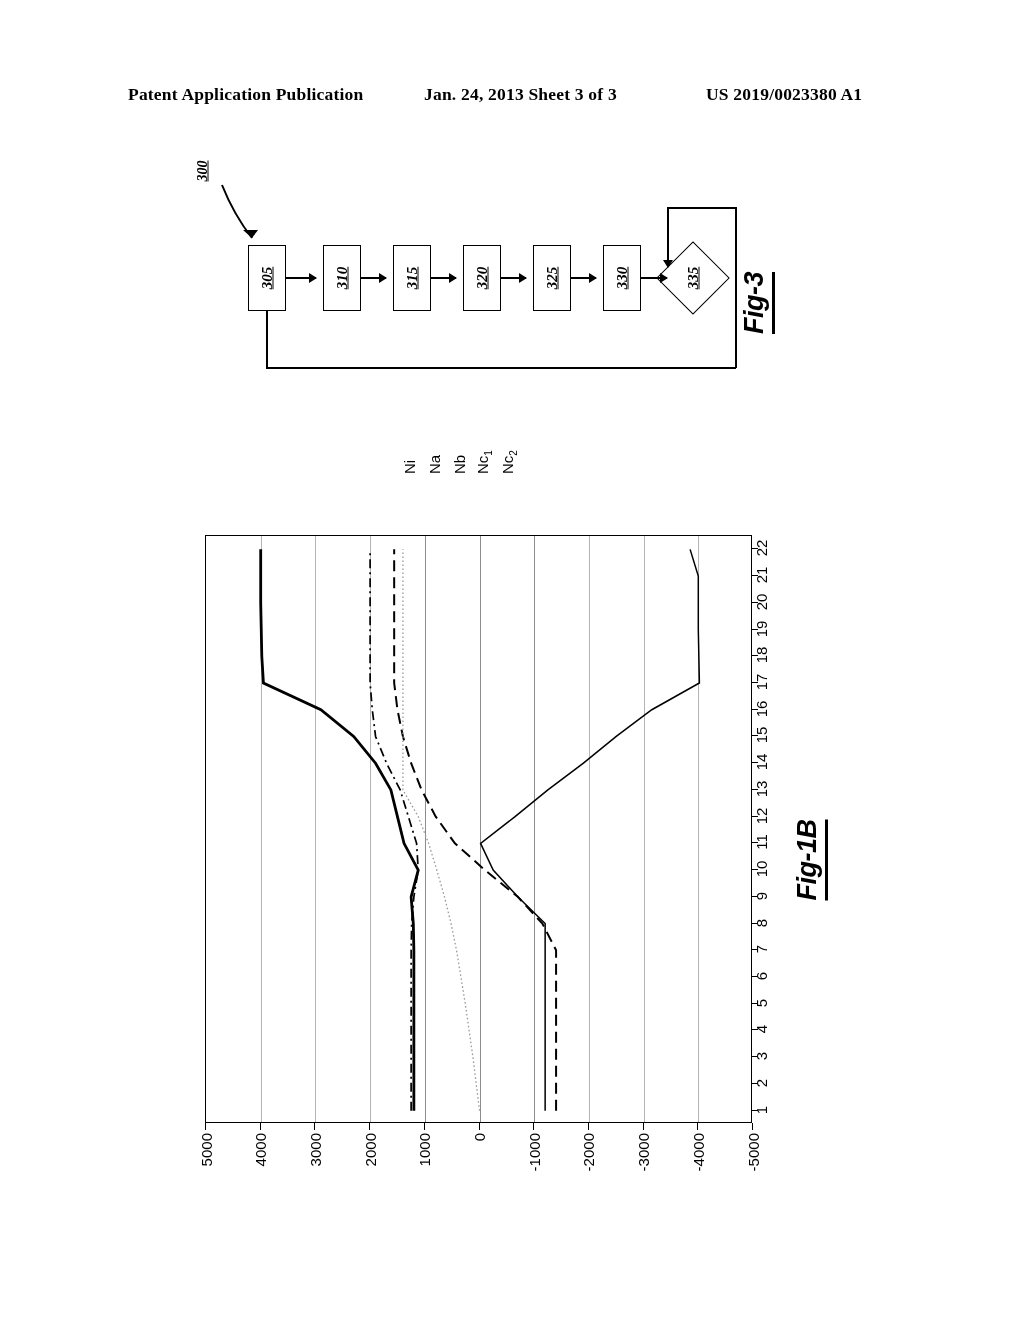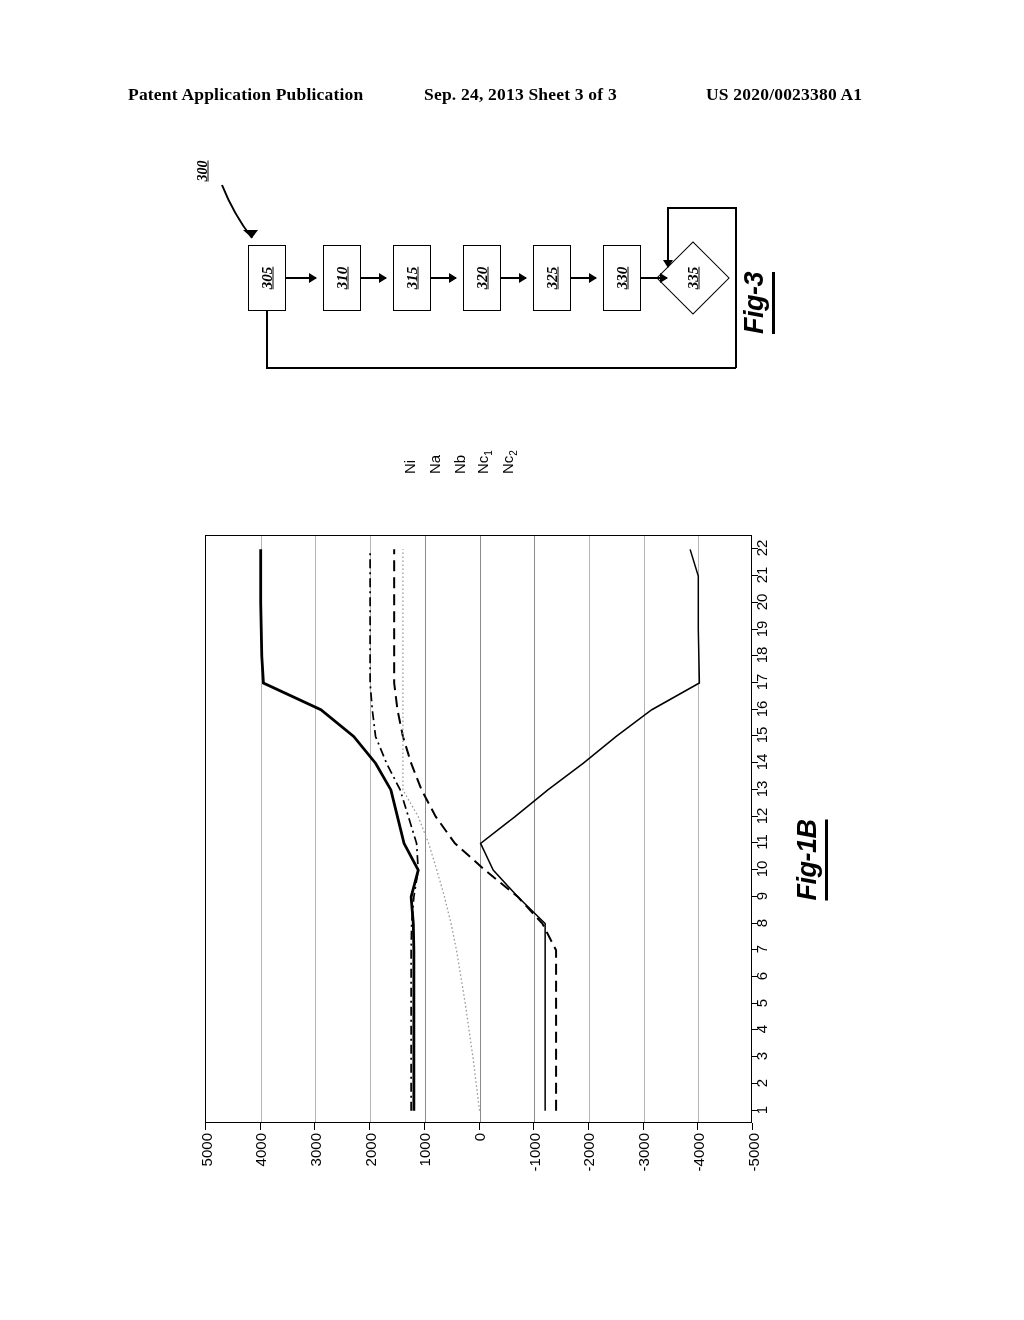--- a/index.html
+++ b/index.html
@@ -263,22 +263,22 @@
     border-bottom: 3px solid #000;
     padding-bottom: 2px;
     letter-spacing: -0.5px;
   }
 </style>
 </head>
 <body>
 
 <div id="pub-header">
   <span class="h-left">Patent Application Publication</span>
-  <span class="h-mid">Sep. 24, 2013  Sheet 3 of 3</span>
-  <span class="h-right">US 2020/0023380 A1</span>
+  <span class="h-mid">Jan. 24, 2013  Sheet 3 of 3</span>
+  <span class="h-right">US 2019/0023380 A1</span>
 </div>
 
 <div id="fig3-ref">300</div>
 
 <div id="fig3-area">
 
   <svg width="560" height="230" style="position:absolute;left:0;top:0;">
     <path d="M 42,35 C 50,55 58,70 72,88" stroke="#000" stroke-width="2" fill="none"></path>
     <polygon points="72,88 63,80 78,80" fill="#000"></polygon>
   </svg>

